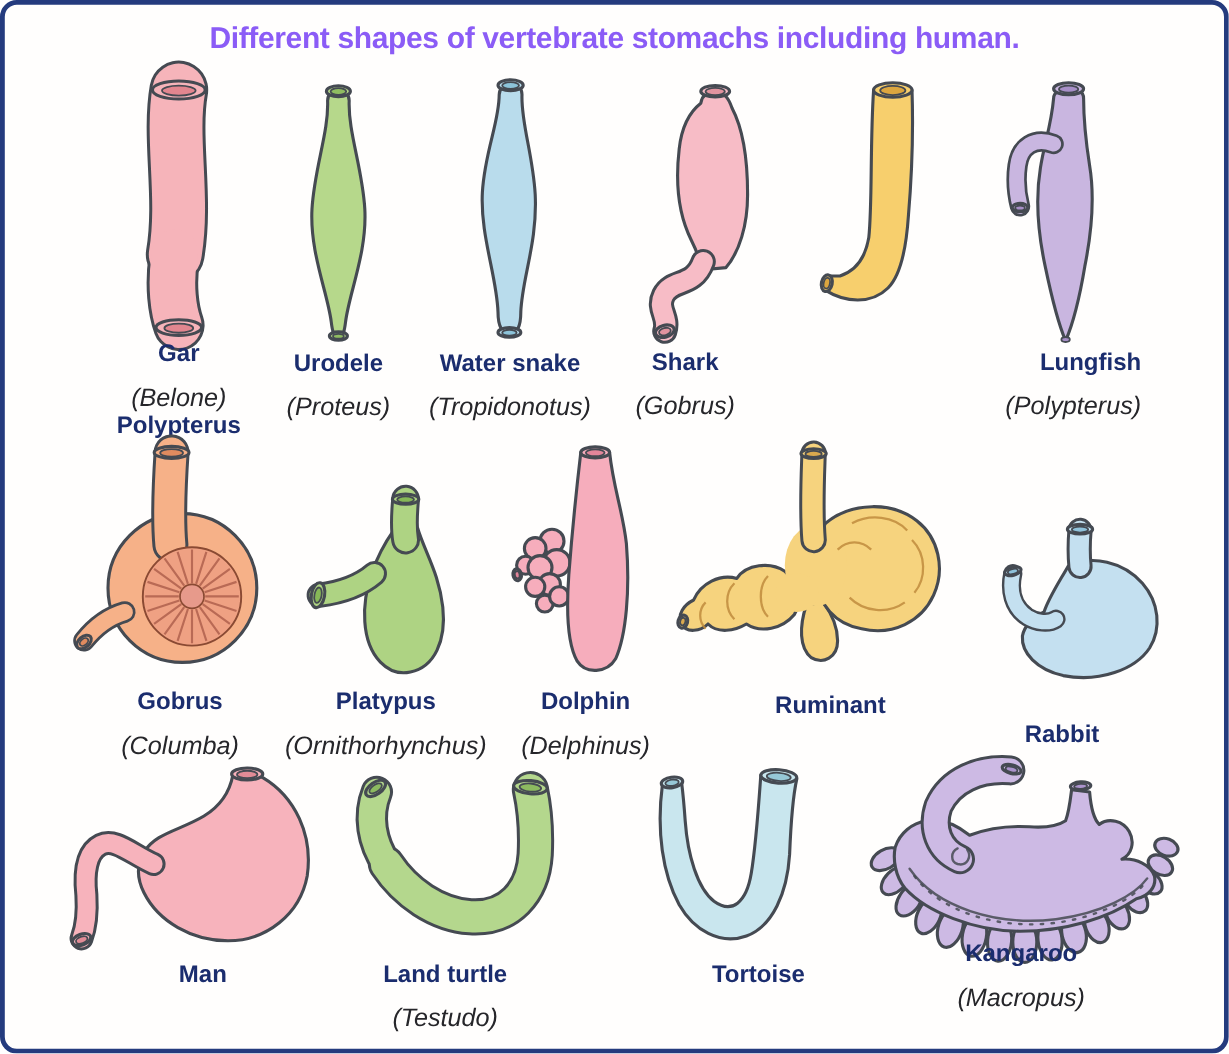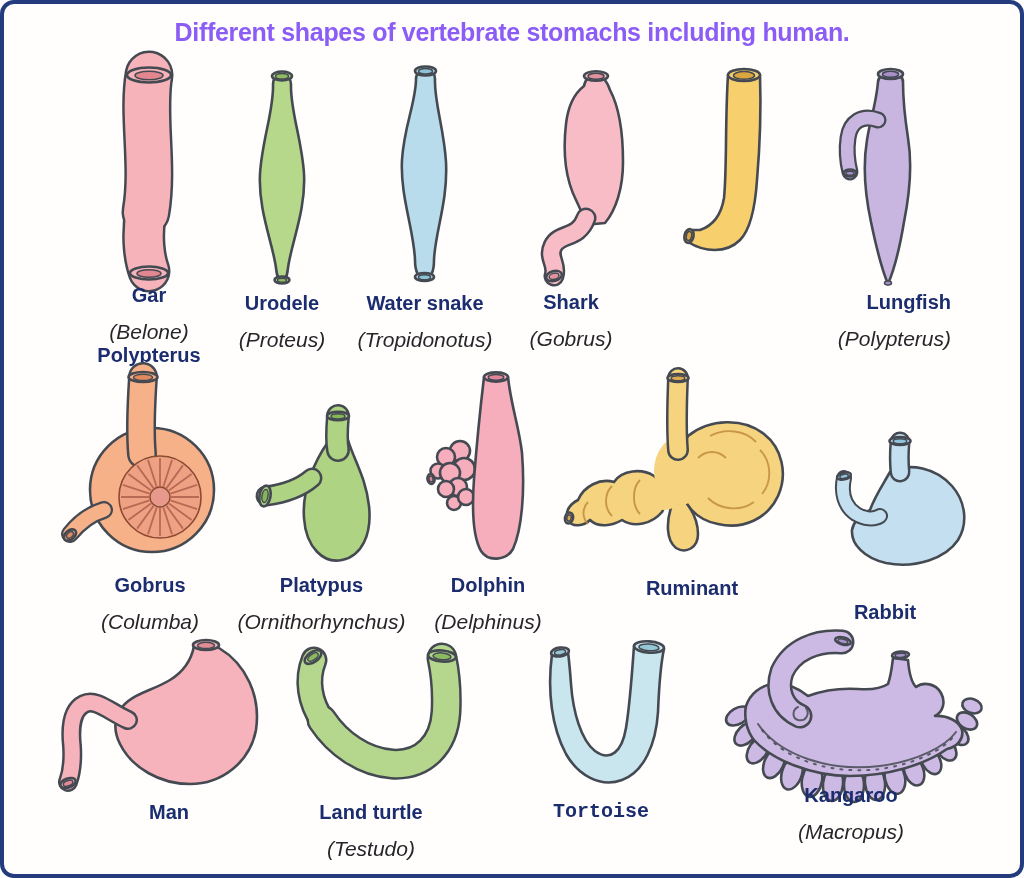--- a/index.html
+++ b/index.html
@@ -321,21 +321,21 @@
         <path class="ol" d="M20,22 C15,60 20,96 34,122 C46,143 68,156 90,148 C112,140 124,112 126,80 C127,55 128,35 132,17 L102,14 C100,42 98,72 94,96 C90,120 78,130 63,119 C49,108 41,80 39,52 C38,38 37,28 36,20 Z"></path>
         <ellipse class="ol" cx="28" cy="20" rx="9" ry="4.4" transform="rotate(-8 28 20)"></ellipse>
         <ellipse class="ol" cx="117" cy="15" rx="15" ry="5.6" transform="rotate(4 117 15)"></ellipse>
         <g fill="#96c7d6">
           <ellipse class="ol2" cx="28" cy="20.3" rx="5.6" ry="2.6" transform="rotate(-8 28 20)"></ellipse>
           <ellipse class="ol2" cx="117" cy="15.4" rx="10" ry="3.4" transform="rotate(4 117 15)"></ellipse>
         </g>
       </g>
     </svg>
   </div>
-  <div class="label" style="left:532px;top:797px;width:130px;font-family:Liberation Mono, monospace;">
+  <div class="label" style="left:563px;top:797px;width:130px;">
     <div class="nm">Tortoise</div>
     <div class="lt"></div>
   </div>
 
   <div class="cell" style="left:716px;top:628px;">
     <svg width="265" height="162" viewBox="0 0 265 162">
       <g fill="#cdbae4">
         <g>
           <ellipse class="ol" cx="18" cy="84" rx="8" ry="13" transform="rotate(60 18 84)" stroke-width="2.2"></ellipse>
           <ellipse class="ol" cx="26" cy="102" rx="8.5" ry="14" transform="rotate(45 26 102)" stroke-width="2.2"></ellipse>

